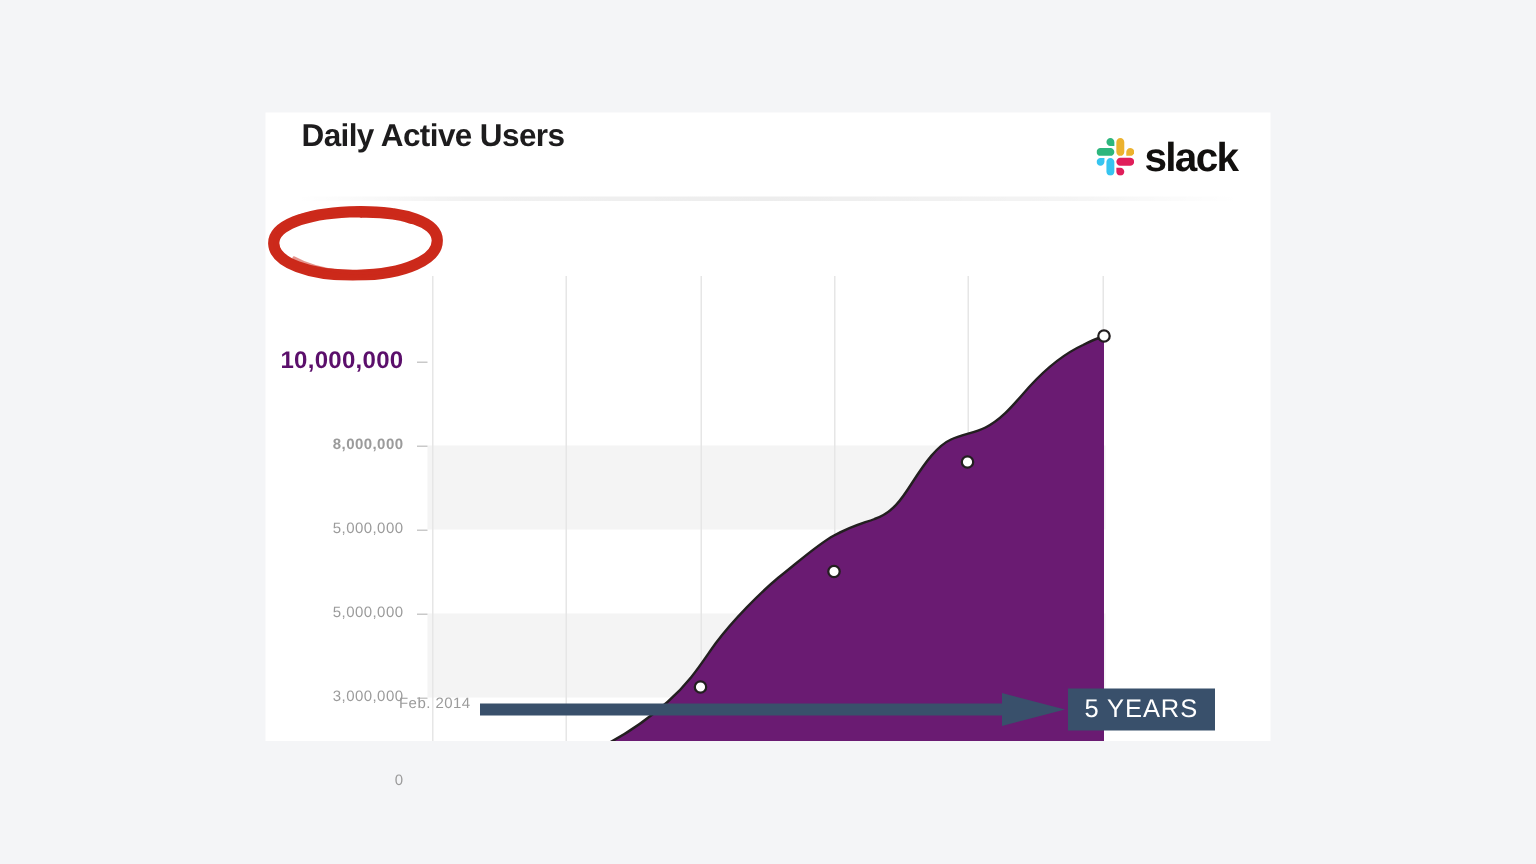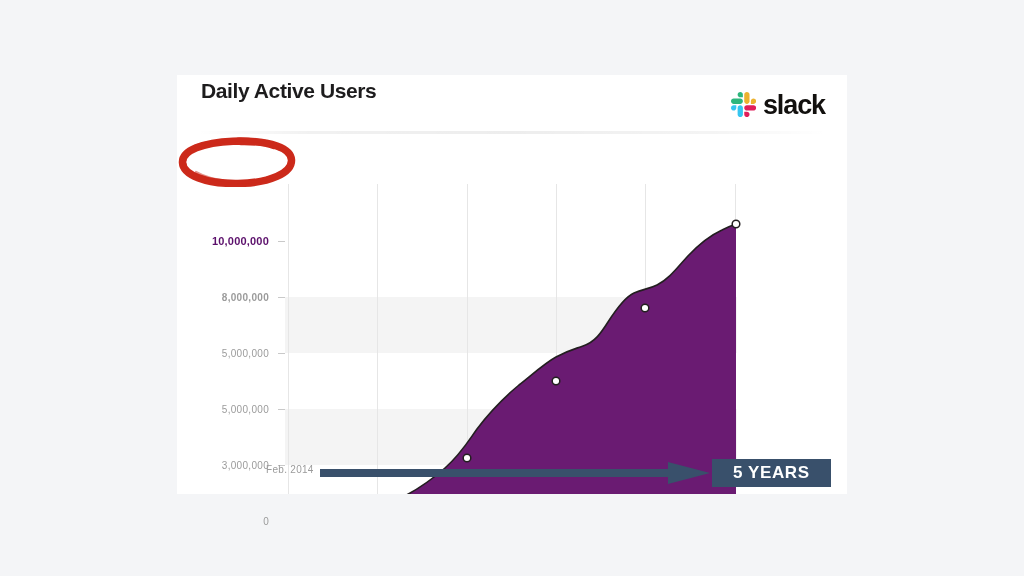--- a/index.html
+++ b/index.html
@@ -104,21 +104,21 @@
     text-align: right;
     font-size: 10px;
     color: #9b9b9b;
     letter-spacing: 0.3px;
     white-space: nowrap;
     transform: translateY(-50%);
   }
   .y-label.top-label {
     color: #5b0f6b;
     font-weight: bold;
-    font-size: 11px;
+    font-size: 16px;
     letter-spacing: 0.2px;
   }
 
   
   #red-circle {
     position: absolute;
     left: 178px;
     top: 137px;
     width: 118px;
     height: 50px;
@@ -140,28 +140,27 @@
     left: 320px;
     top: 460px;
     width: 390px;
     height: 26px;
   }
   #years-badge {
     position: absolute;
     left: 712px;
     top: 459px;
     height: 28px;
-    padding: 0 21px;
+    padding: 0 11px;
     background: #39506b;
     color: #ffffff;
     font-size: 17px;
     letter-spacing: 0.6px;
     line-height: 28px;
     white-space: nowrap;
-    font-weight: bold;
   }
 </style>
 </head>
 <body>
 
 <div id="slide">
 
   <div id="chart-card">
 
     <div id="card-header">

